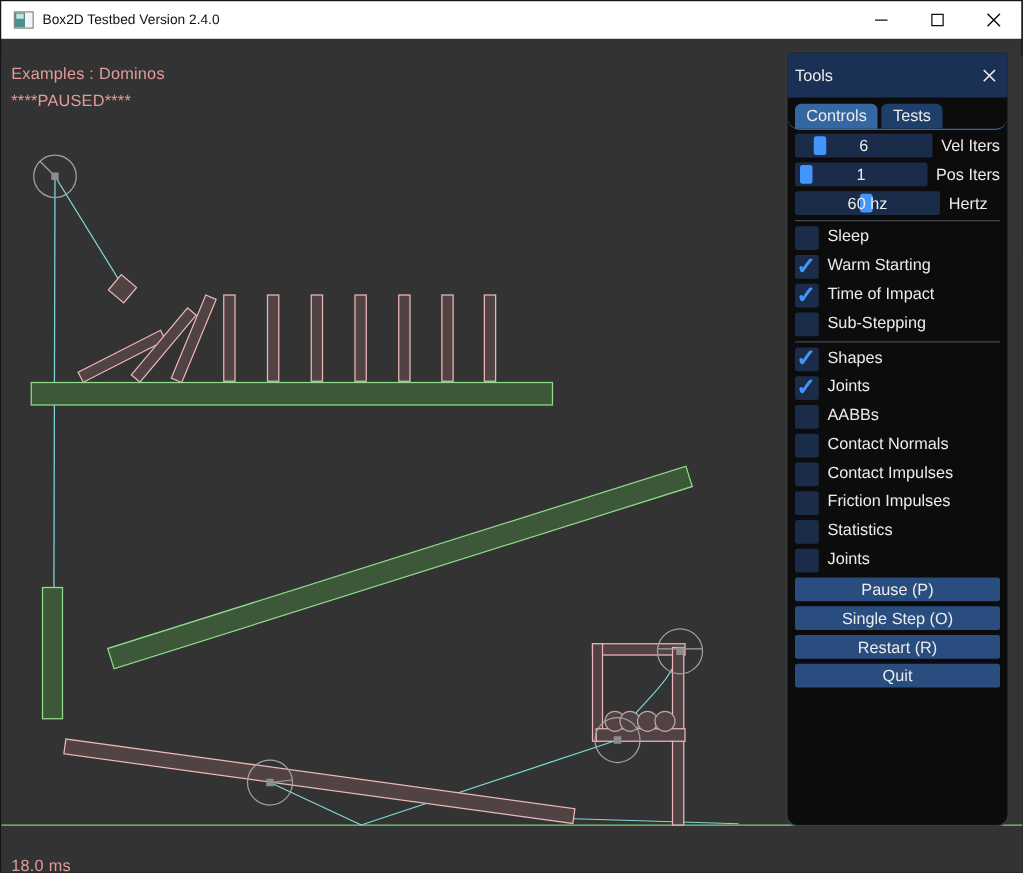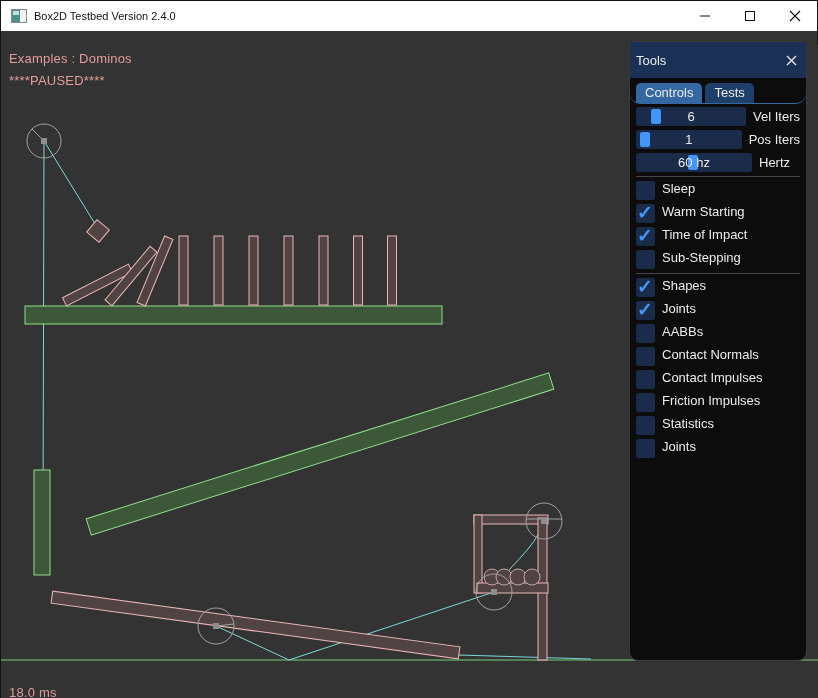--- a/index.html
+++ b/index.html
@@ -244,16 +244,22 @@
           </div>
           <div class="check-row">
             <div class="checkbox"></div>
             <span class="check-label">Statistics</span>
           </div>
           <div class="check-row">
             <div class="checkbox"></div>
             <span class="check-label">Joints</span>
           </div>
         </div>
+      <div id="buttons">
+          <div class="panel-button">Pause (P)</div>
+          <div class="panel-button">Single Step (O)</div>
+          <div class="panel-button">Restart (R)</div>
+          <div class="panel-button">Quit</div>
+        </div>
     </div>
   </div>
 
 </div>
 
 </body></html>

